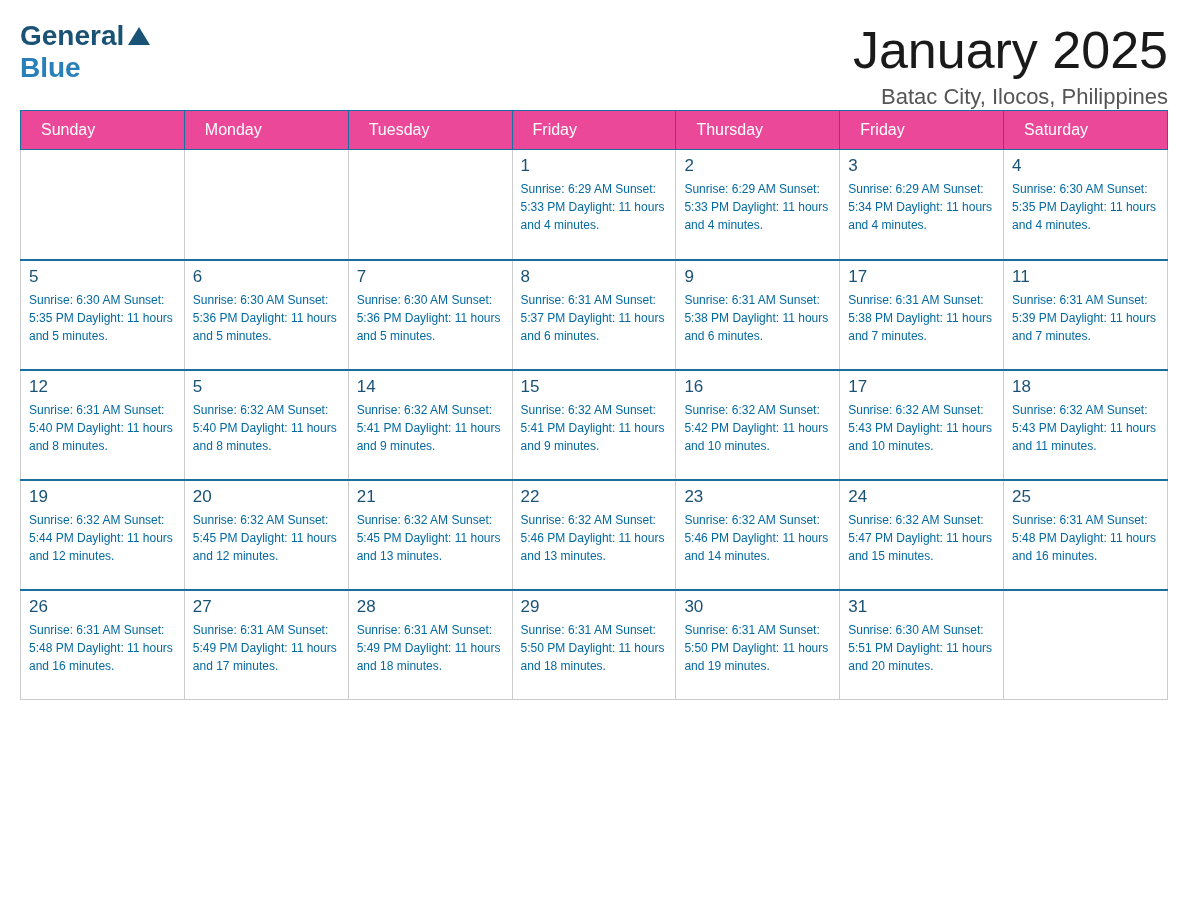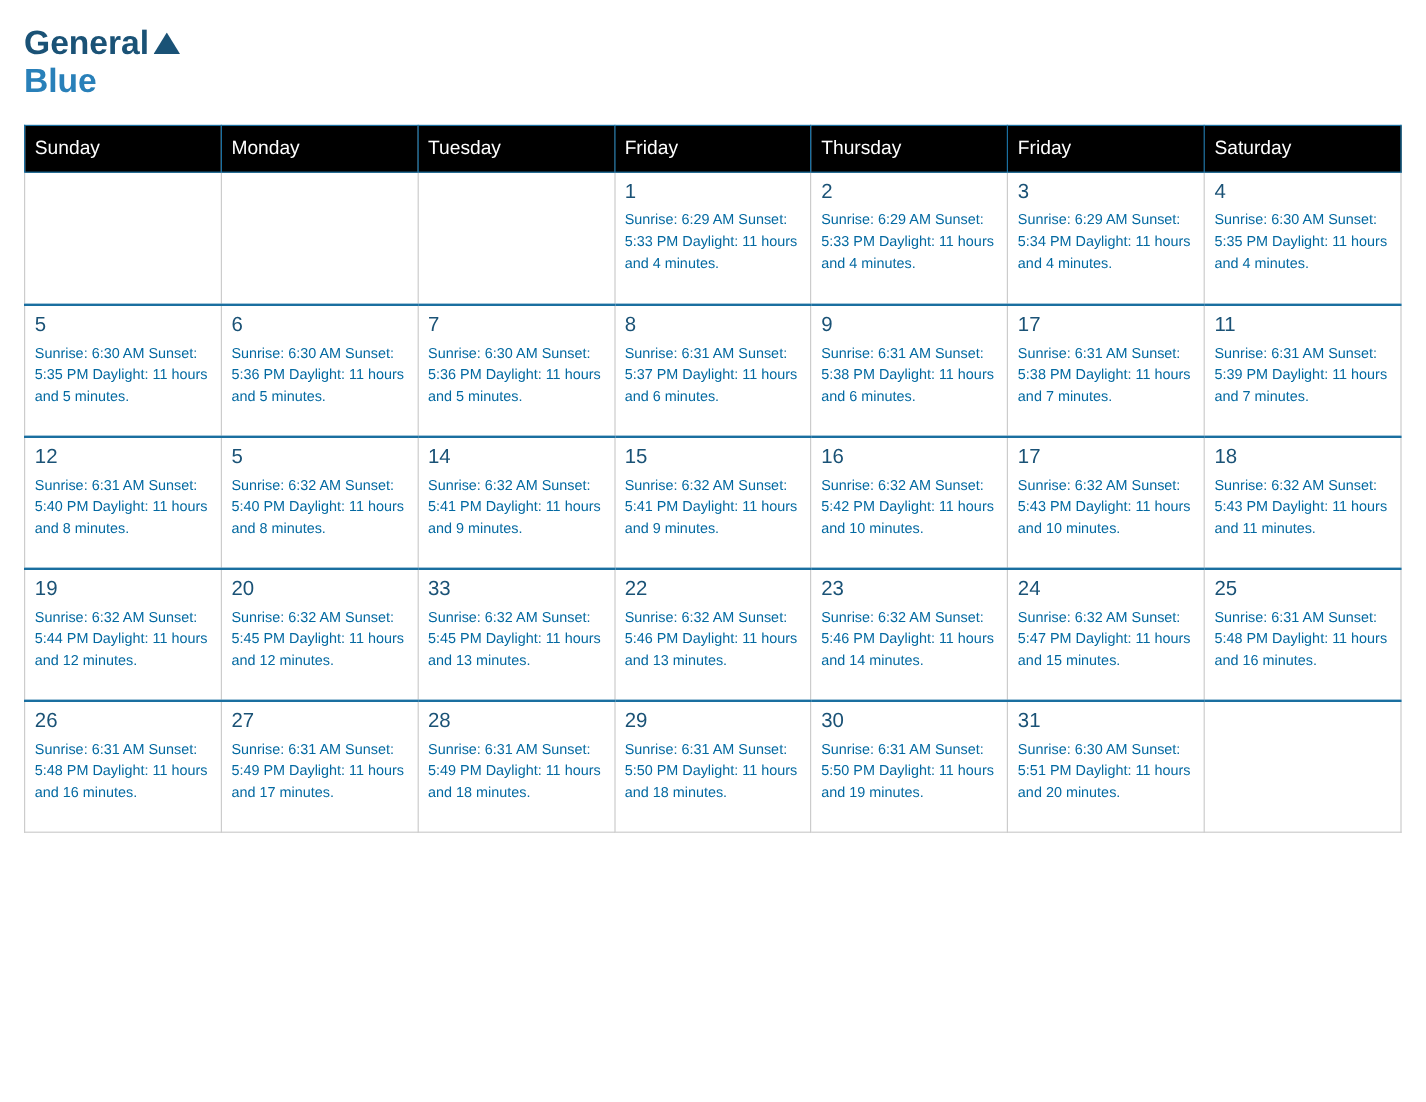--- a/index.html
+++ b/index.html
@@ -7,21 +7,20 @@
       font-family: Arial, sans-serif;
       background: #fff;
       width: 1188px;
       min-height: 918px;
       padding: 20px;
     }
     .header {
       display: flex;
       justify-content: space-between;
       align-items: flex-start;
-      margin-bottom: 20px;
     }
     .logo-text-general {
       font-size: 28px;
       font-weight: bold;
       color: #1a5276;
     }
     .logo-text-blue {
       font-size: 28px;
       font-weight: bold;
       color: #2980b9;
@@ -47,23 +46,23 @@
     .location-title {
       font-size: 22px;
       color: #555;
       margin-top: 4px;
     }
     .calendar-table {
       width: 100%;
       border-collapse: collapse;
     }
     .calendar-table th {
-      background-color: #000000;
+      background-color: #ec4899;
       color: #fff;
-      padding: 10px 8px;
+      padding: 10px 20px;
       font-size: 16px;
       font-weight: normal;
       text-align: left;
       border: 1px solid #1a6fa0;
     }
     .calendar-table td {
       vertical-align: top;
       border: 1px solid #ccc;
       padding: 6px 8px;
       width: calc(100% / 7);
@@ -97,20 +96,24 @@
     <div class="logo-line1">
       <span class="logo-text-general">General</span>
       <div style="display:flex; flex-direction:column; align-items:center; margin-left:4px;">
         <svg width="22" height="18" viewBox="0 0 22 18">
           <polygon points="11,0 22,18 0,18" fill="#1a5276"></polygon>
         </svg>
       </div>
     </div>
     <span class="logo-text-blue">Blue</span>
   </div>
+  <div class="title-area">
+    <div class="month-title">January 2025</div>
+    <div class="location-title">Batac City, Ilocos, Philippines</div>
+  </div>
 </div>
 
 <table class="calendar-table">
   <thead>
     <tr>
     <th>Sunday</th>
         <th>Monday</th>
         <th>Tuesday</th>
         <th>Friday</th>
         <th>Thursday</th>
@@ -263,21 +266,21 @@
 and 12 minutes.</div>
         </td>
         <td>
           <div class="day-number">20</div>
           <div class="day-info">Sunrise: 6:32 AM
 Sunset: 5:45 PM
 Daylight: 11 hours
 and 12 minutes.</div>
         </td>
         <td>
-          <div class="day-number">33</div>
+          <div class="day-number">21</div>
           <div class="day-info">Sunrise: 6:32 AM
 Sunset: 5:45 PM
 Daylight: 11 hours
 and 13 minutes.</div>
         </td>
         <td>
           <div class="day-number">22</div>
           <div class="day-info">Sunrise: 6:32 AM
 Sunset: 5:46 PM
 Daylight: 11 hours

